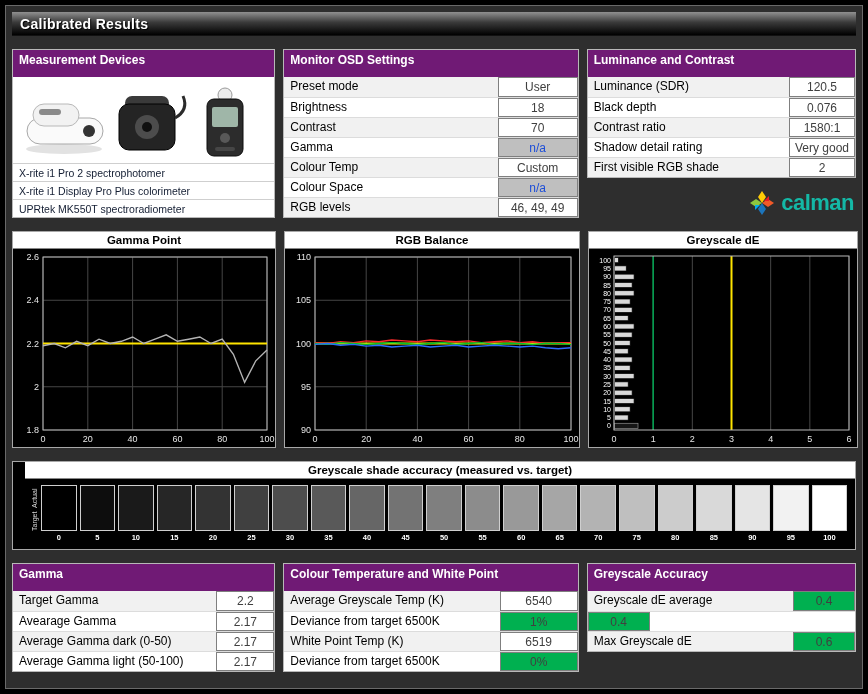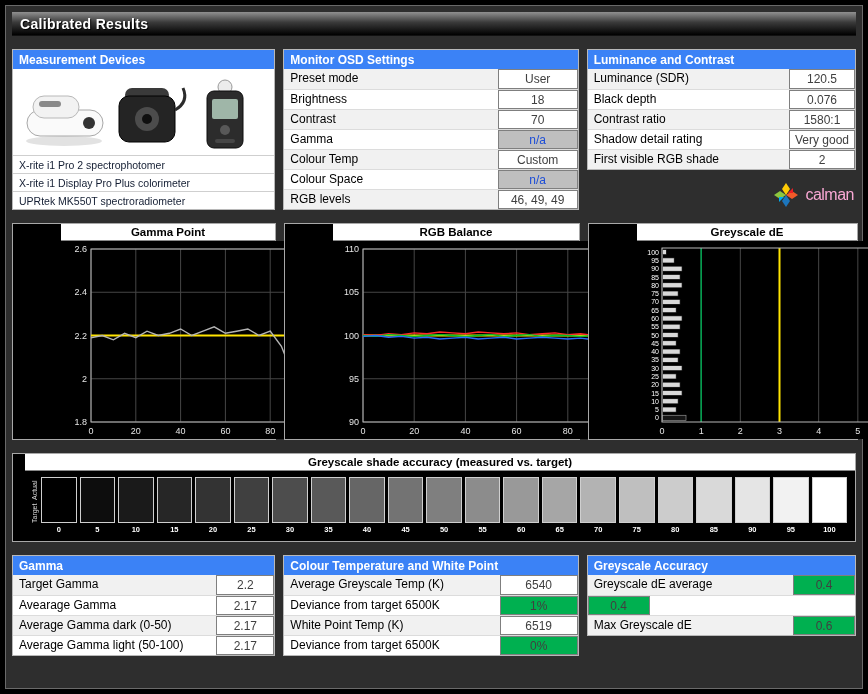--- a/index.html
+++ b/index.html
@@ -20,22 +20,22 @@
   .titlebar h1 {
     margin: 0; display: inline; font-size: 14px; color: #fff; font-weight: bold;
     text-shadow: 1px 1px 1px #000; letter-spacing: 0.3px;
   }
   .row { display: flex; gap: 8px; margin-top: 13px; align-items: flex-start; }
   .c1 { width: 264px; } .c2 { width: 296px; } .c3 { width: 270px; }
 
   
   .panel { background: #fff; border: 1px solid #b8b8b8; }
   .panel-header {
-    background: #3b82f6; color: #fff; font-weight: bold; font-size: 12px;
-    padding: 3px 6px; height: 19px;
+    background: #701a75; color: #fff; font-weight: bold; font-size: 12px;
+    padding: 3px 6px; height: 27px;
   }
   .kv-row { display: flex; height: 20px; align-items: stretch; }
   .kv-row:nth-child(odd) { background: #f1f1f1; }
   .kv-row + .kv-row { border-top: 1px solid #dcdcdc; }
   .kv-label { flex: 1; padding: 2px 6px; font-size: 12px; color: #000; line-height: 15px; white-space: nowrap; }
   .kv-value {
     width: var(--vw, 70px); border: 1px solid #7f7f7f;
     display: flex; align-items: center; justify-content: center;
     font-size: 12px; color: #404040; background: #fff;
   }
@@ -44,24 +44,24 @@
 
   
   .devices-images { height: 86px; display: flex; align-items: center; justify-content: center; background: #fff; }
   #devices-list { list-style: none; margin: 0; padding: 0; }
   #devices-list li {
     border-top: 1px solid #cfcfcf; padding: 3px 6px 2px; font-size: 10.5px; color: #141e33;
   }
 
   
   .logo { display: flex; justify-content: flex-end; align-items: center; gap: 6px; margin-top: 12px; padding-right: 2px; }
-  .logo .wordmark { font-size: 16px; font-weight: normal; color: #f9a8d4; letter-spacing: -0.5px; }
+  .logo .wordmark { font-size: 22px; font-weight: bold; color: #14b8a6; letter-spacing: -0.5px; }
 
   
-  .chart-panel { background: #000; border: 1px solid #a8a8a8; padding-left: 48px; }
+  .chart-panel { background: #000; border: 1px solid #a8a8a8; }
   .chart-title, .strip-title {
     background: #fff; color: #000; text-align: center; font-weight: bold;
     font-size: 11.5px; height: 17px; line-height: 17px; border-bottom: 1px solid #888;
   }
   .chart-panel svg { display: block; background: #000; }
   svg text { font-family: "Liberation Sans", sans-serif; }
 
   
   .strip-panel { border: 1px solid #a8a8a8; background: #000; margin-top: 13px; padding-left: 12px; }
   .strip-body { display: flex; padding: 6px 8px 5px 2px; background: #000; }

